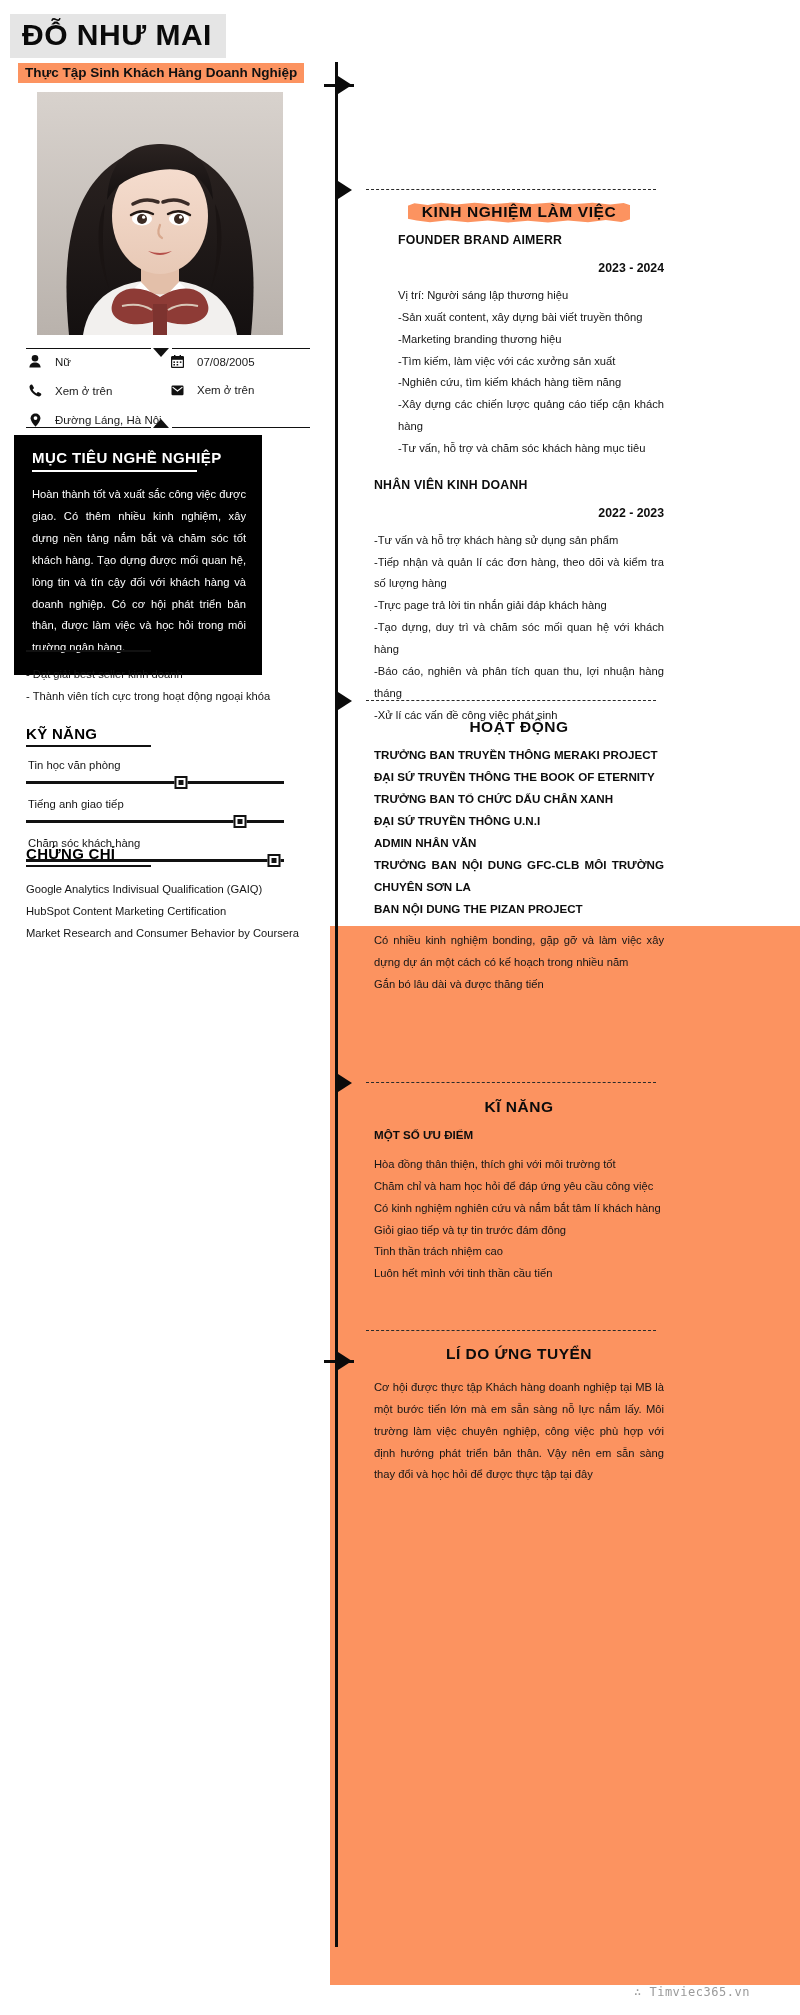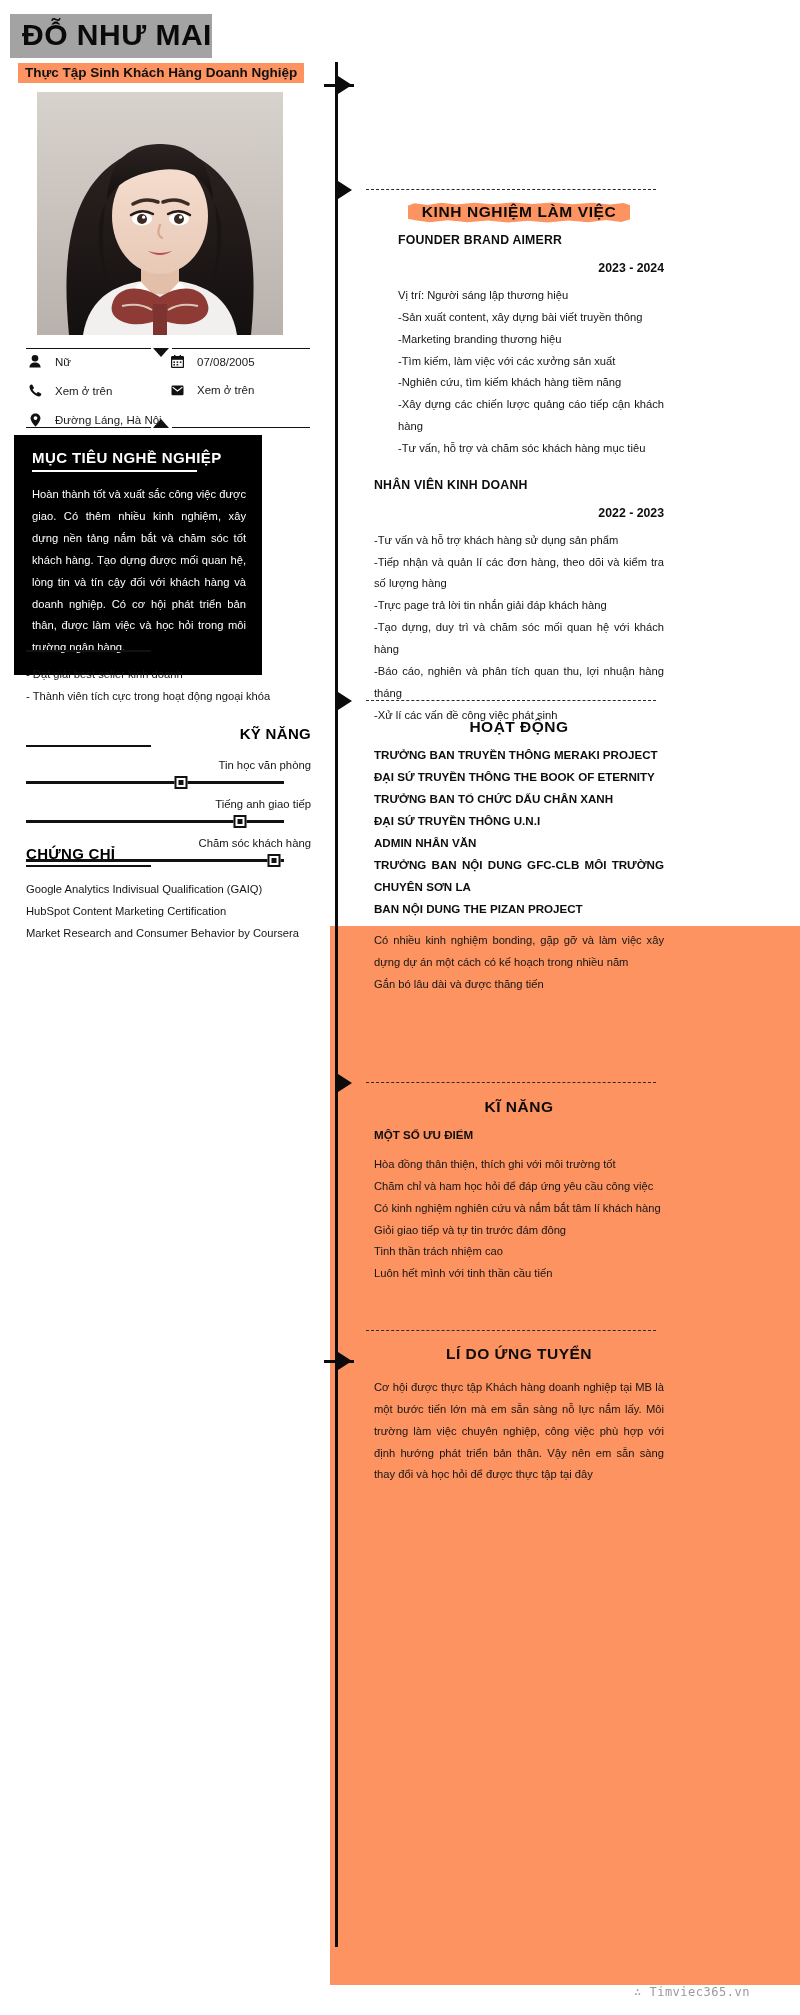--- a/index.html
+++ b/index.html
@@ -21,22 +21,22 @@
     position: absolute;
     left: 0; top: 0;
     width: 330px;
     height: 2015px;
     background: #ffffff;
   }
 
   .name-block {
     position: absolute;
     left: 10px; top: 14px;
-    background: #a3a3a3;
-    padding: 5px 0 7px 12px;
+    background: #e5e5e5;
+    padding: 5px 14px 7px 12px;
   }
   .name-block .nm {
     font-size: 30px;
     font-weight: bold;
     letter-spacing: 0.5px;
     color: #0a0a0a;
     white-space: nowrap;
     line-height: 1.05;
   }
 
@@ -468,21 +468,21 @@
       <p>Hoàn thành tốt và xuất sắc công việc được giao. Có thêm nhiều kinh nghiệm, xây dựng nền tảng nắm bắt và chăm sóc tốt khách hàng. Tạo dựng được mối quan hệ, lòng tin và tín cậy đối với khách hàng và doanh nghiệp. Có cơ hội phát triển bản thân, được làm việc và học hỏi trong môi trường ngân hàng.</p>
     </div>
 
     <div class="lsec" style="top:630px;">
       <h2>GIẢI THƯỞNG</h2>
       <div class="ul"></div>
       <div class="li">- Đạt giải best seller kinh doanh</div>
       <div class="li">- Thành viên tích cực trong hoạt động ngoại khóa</div>
     </div>
 
-    <div class="lsec" style="top:725px;text-align:right;">
+    <div class="lsec" style="top:725px;">
       <h2>KỸ NĂNG</h2>
       <div class="ul"></div>
 
       <div class="skill">
         <div class="sname">Tin học văn phòng</div>
         <div class="track">
           <div class="bar"></div>
           <div class="knob" id="k0" style="left: 60%;"></div>
         </div>
       </div>

